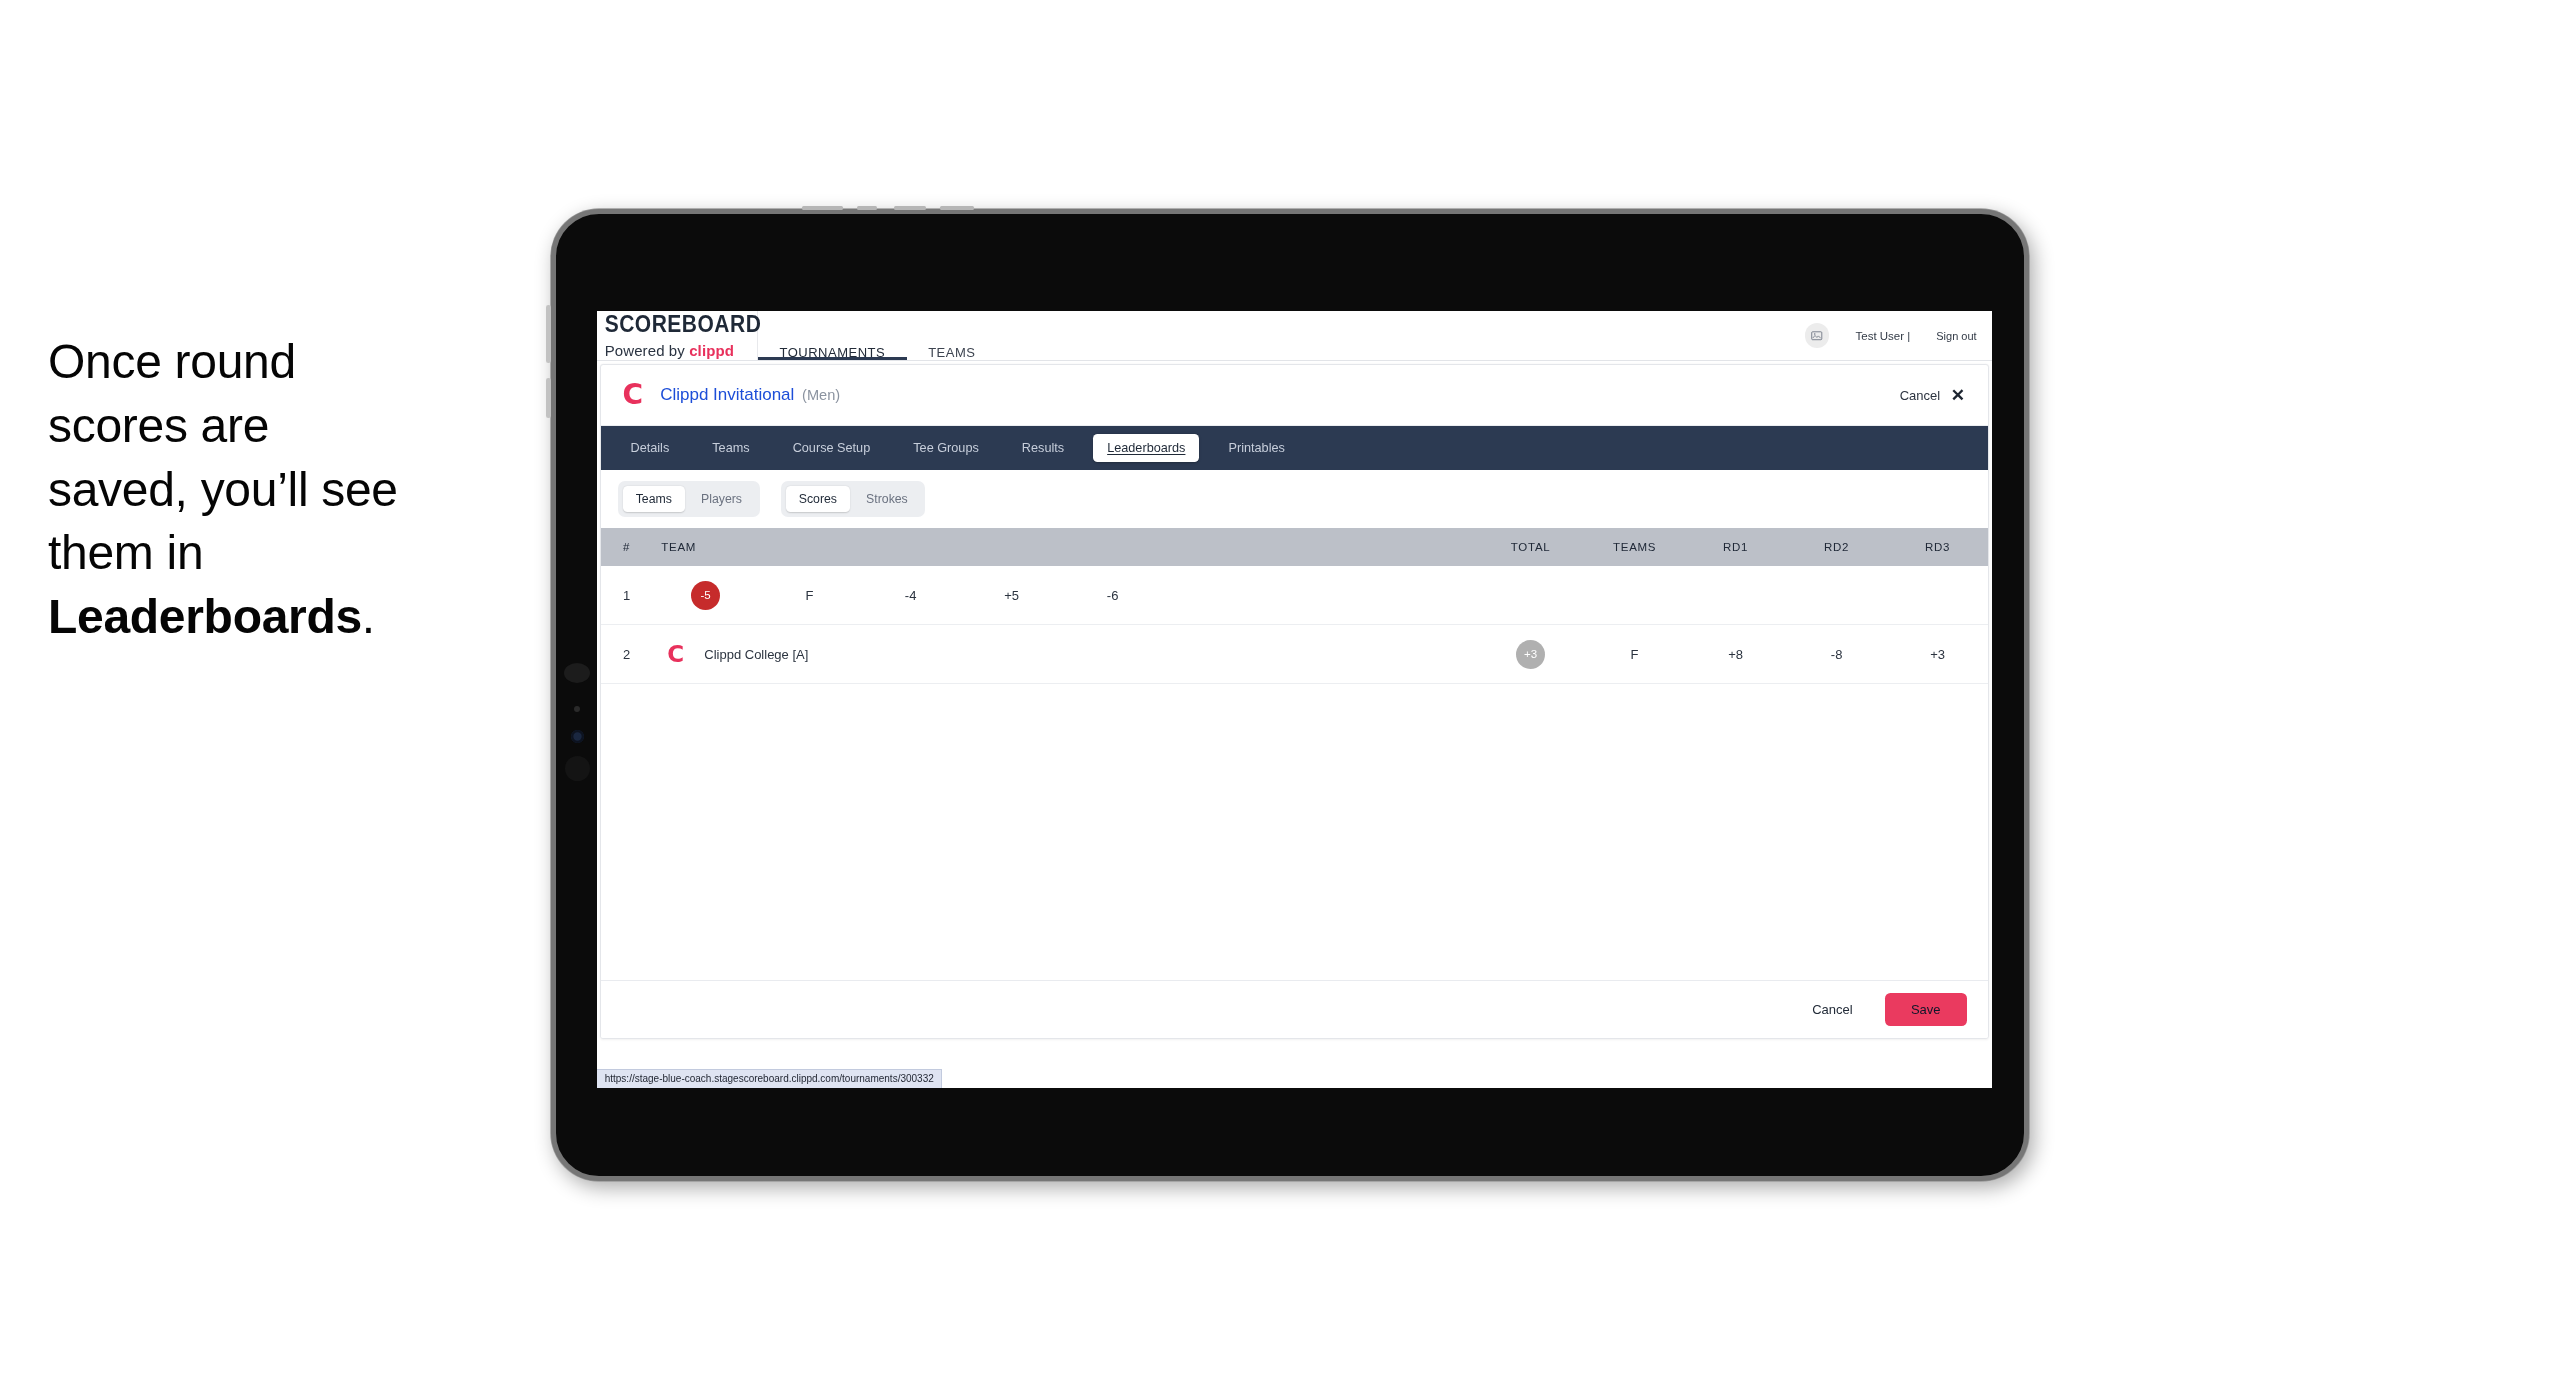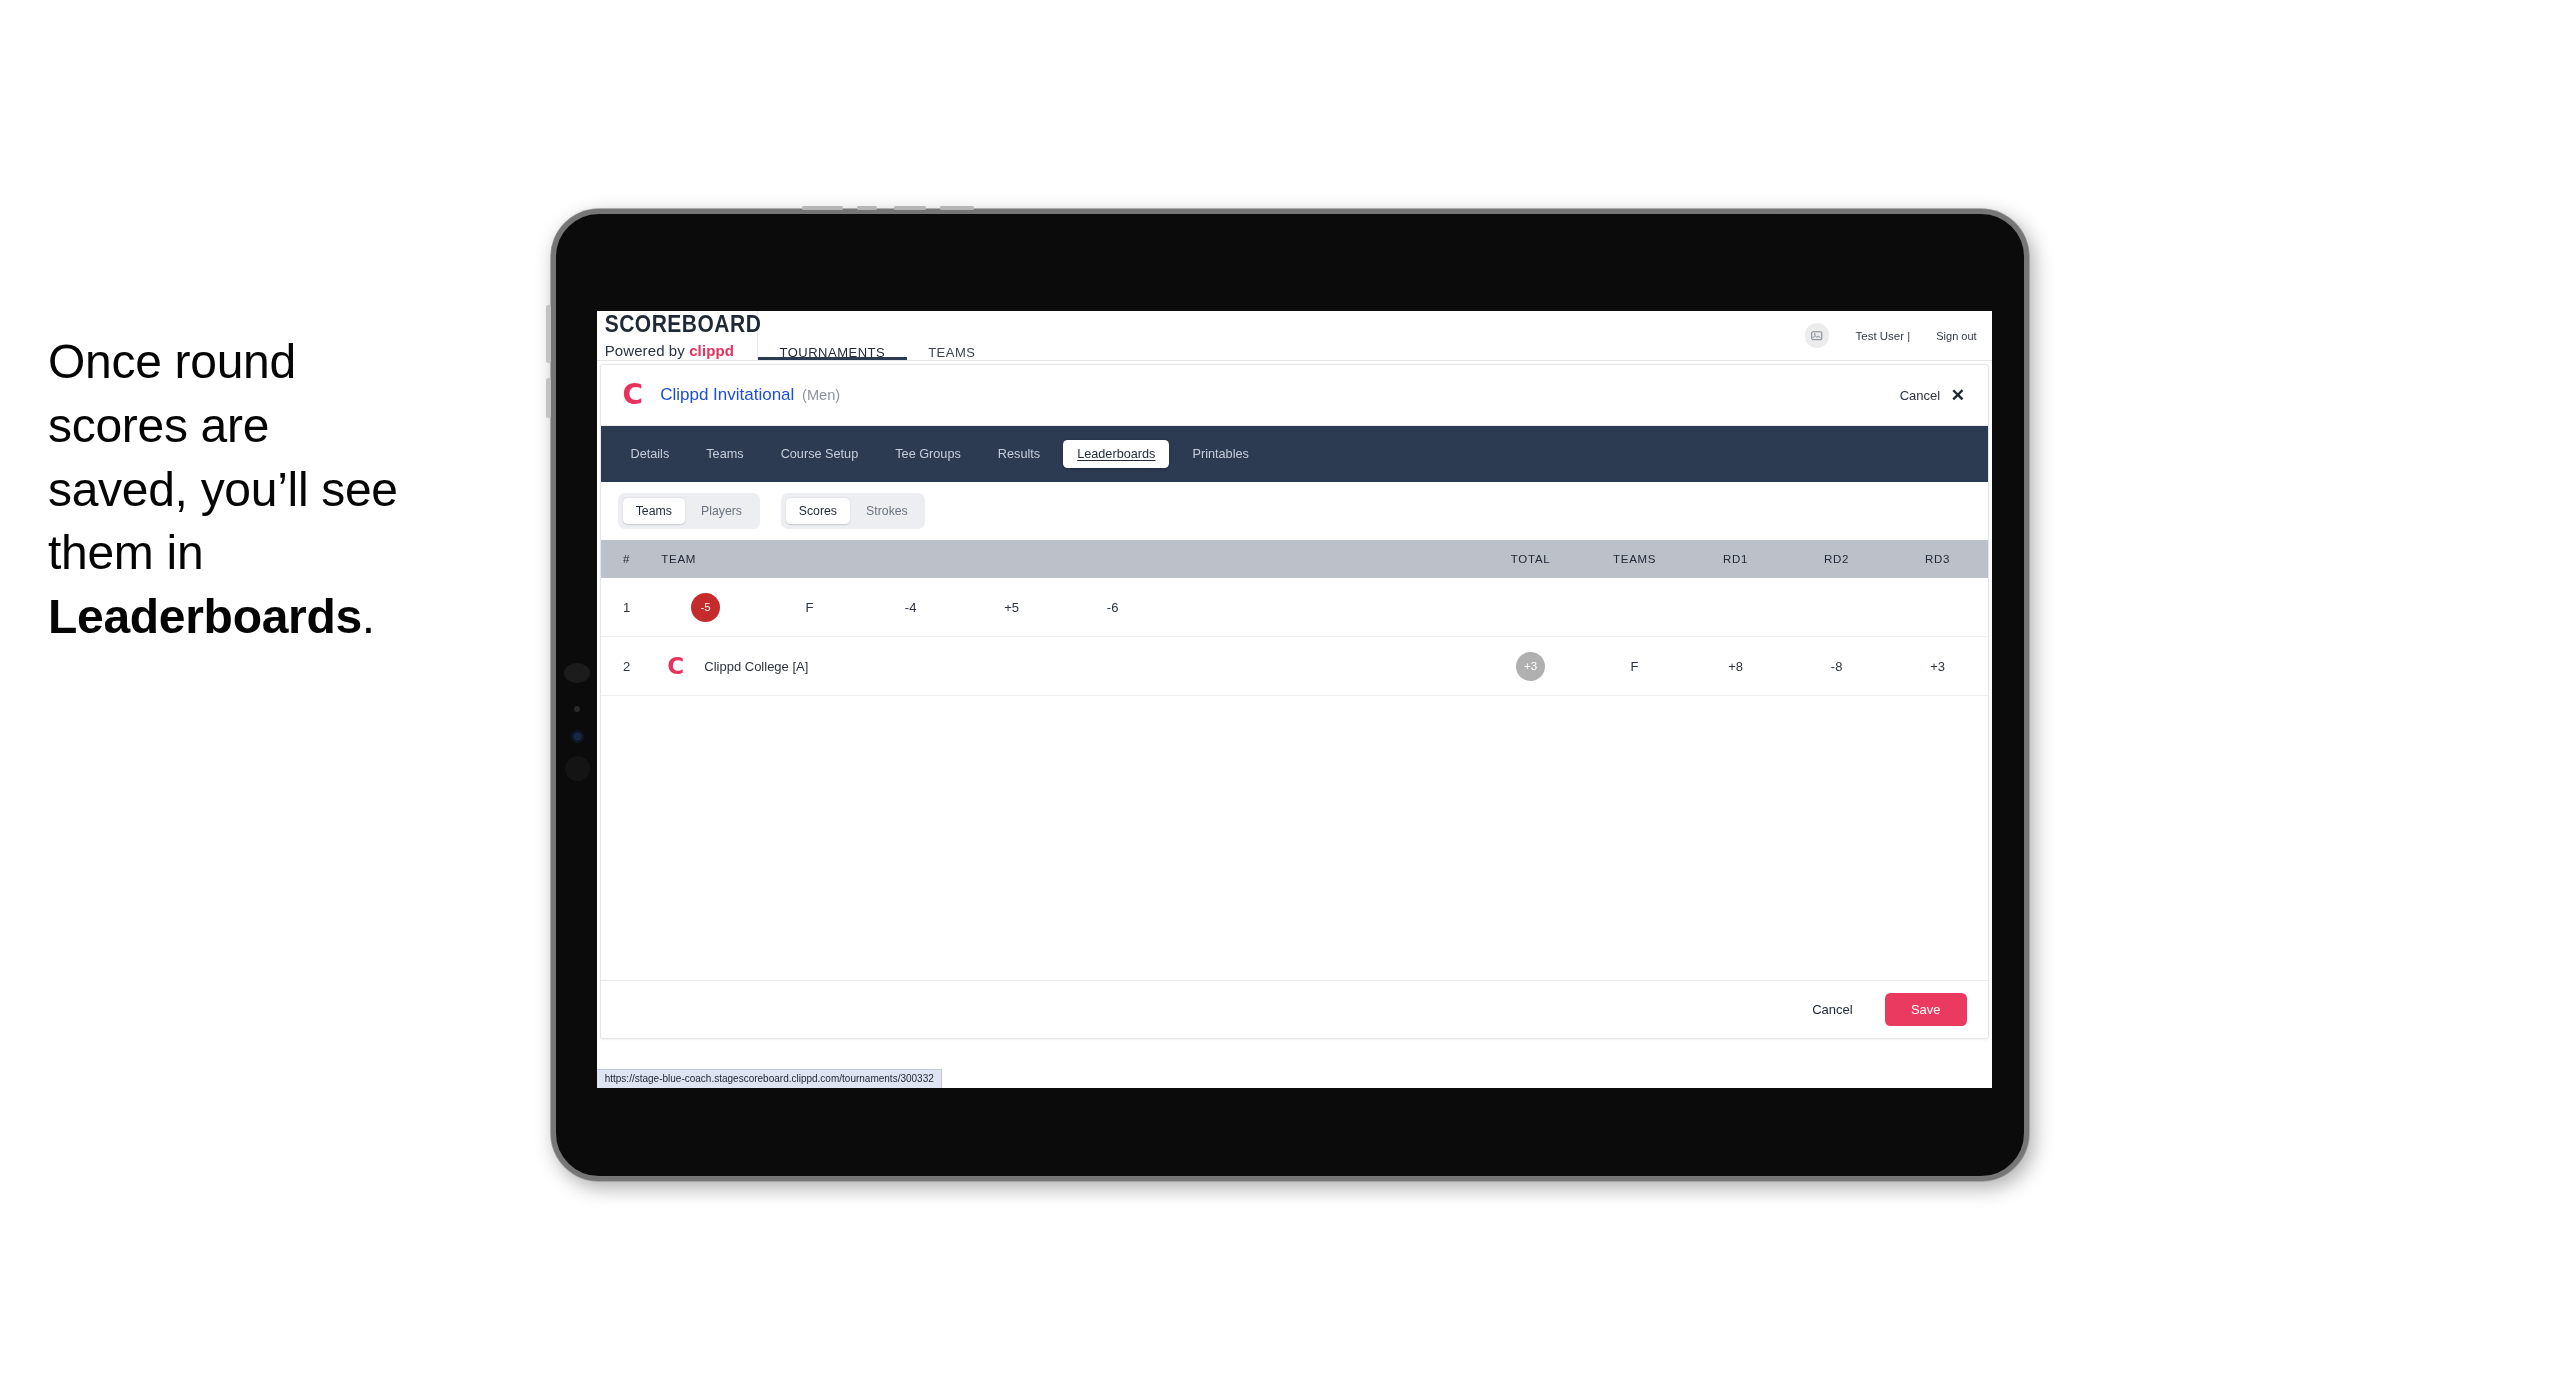--- a/index.html
+++ b/index.html
@@ -199,26 +199,26 @@
   .tourn-gender { font-size: 14.6px; color: #8b93a0; margin-left: 7.7px; }
   .head-cancel {
     margin-left: auto;
     display: flex; align-items: center; gap: 10.7px;
     font-size: 13px; color: #2d3440; cursor: pointer;
   }
   .x-glyph { font-size: 17px; font-weight: 600; color: #1c2430; }
 
   
   .sectiontabs {
-    height: 56px;
+    height: 44px;
     background: #2c3a52;
     display: flex;
     align-items: center;
     padding-left: 15.4px;
-    gap: 9px;
+    gap: 15px;
   }
   .stab {
     font-size: 12.7px;
     color: #c7cedb;
     padding: 7px 14px;
     border-radius: 4.6px;
     cursor: pointer;
     white-space: nowrap;
   }
   .stab.active {
@@ -340,21 +340,21 @@
     font-size: 13px;
     color: #222b38;
     padding: 7.7px 12.3px;
     cursor: pointer;
     background: transparent;
     border: none;
     font-family: "Liberation Sans", sans-serif;
   }
   .btn-save {
     font-size: 13px;
-    color: #ffffff;
+    color: #0f172a;
     background: #ea3a5f;
     border: none;
     border-radius: 5.4px;
     padding: 9.2px 26px;
     cursor: pointer;
     font-family: "Liberation Sans", sans-serif;
   }
 
   
   #statusbar {

